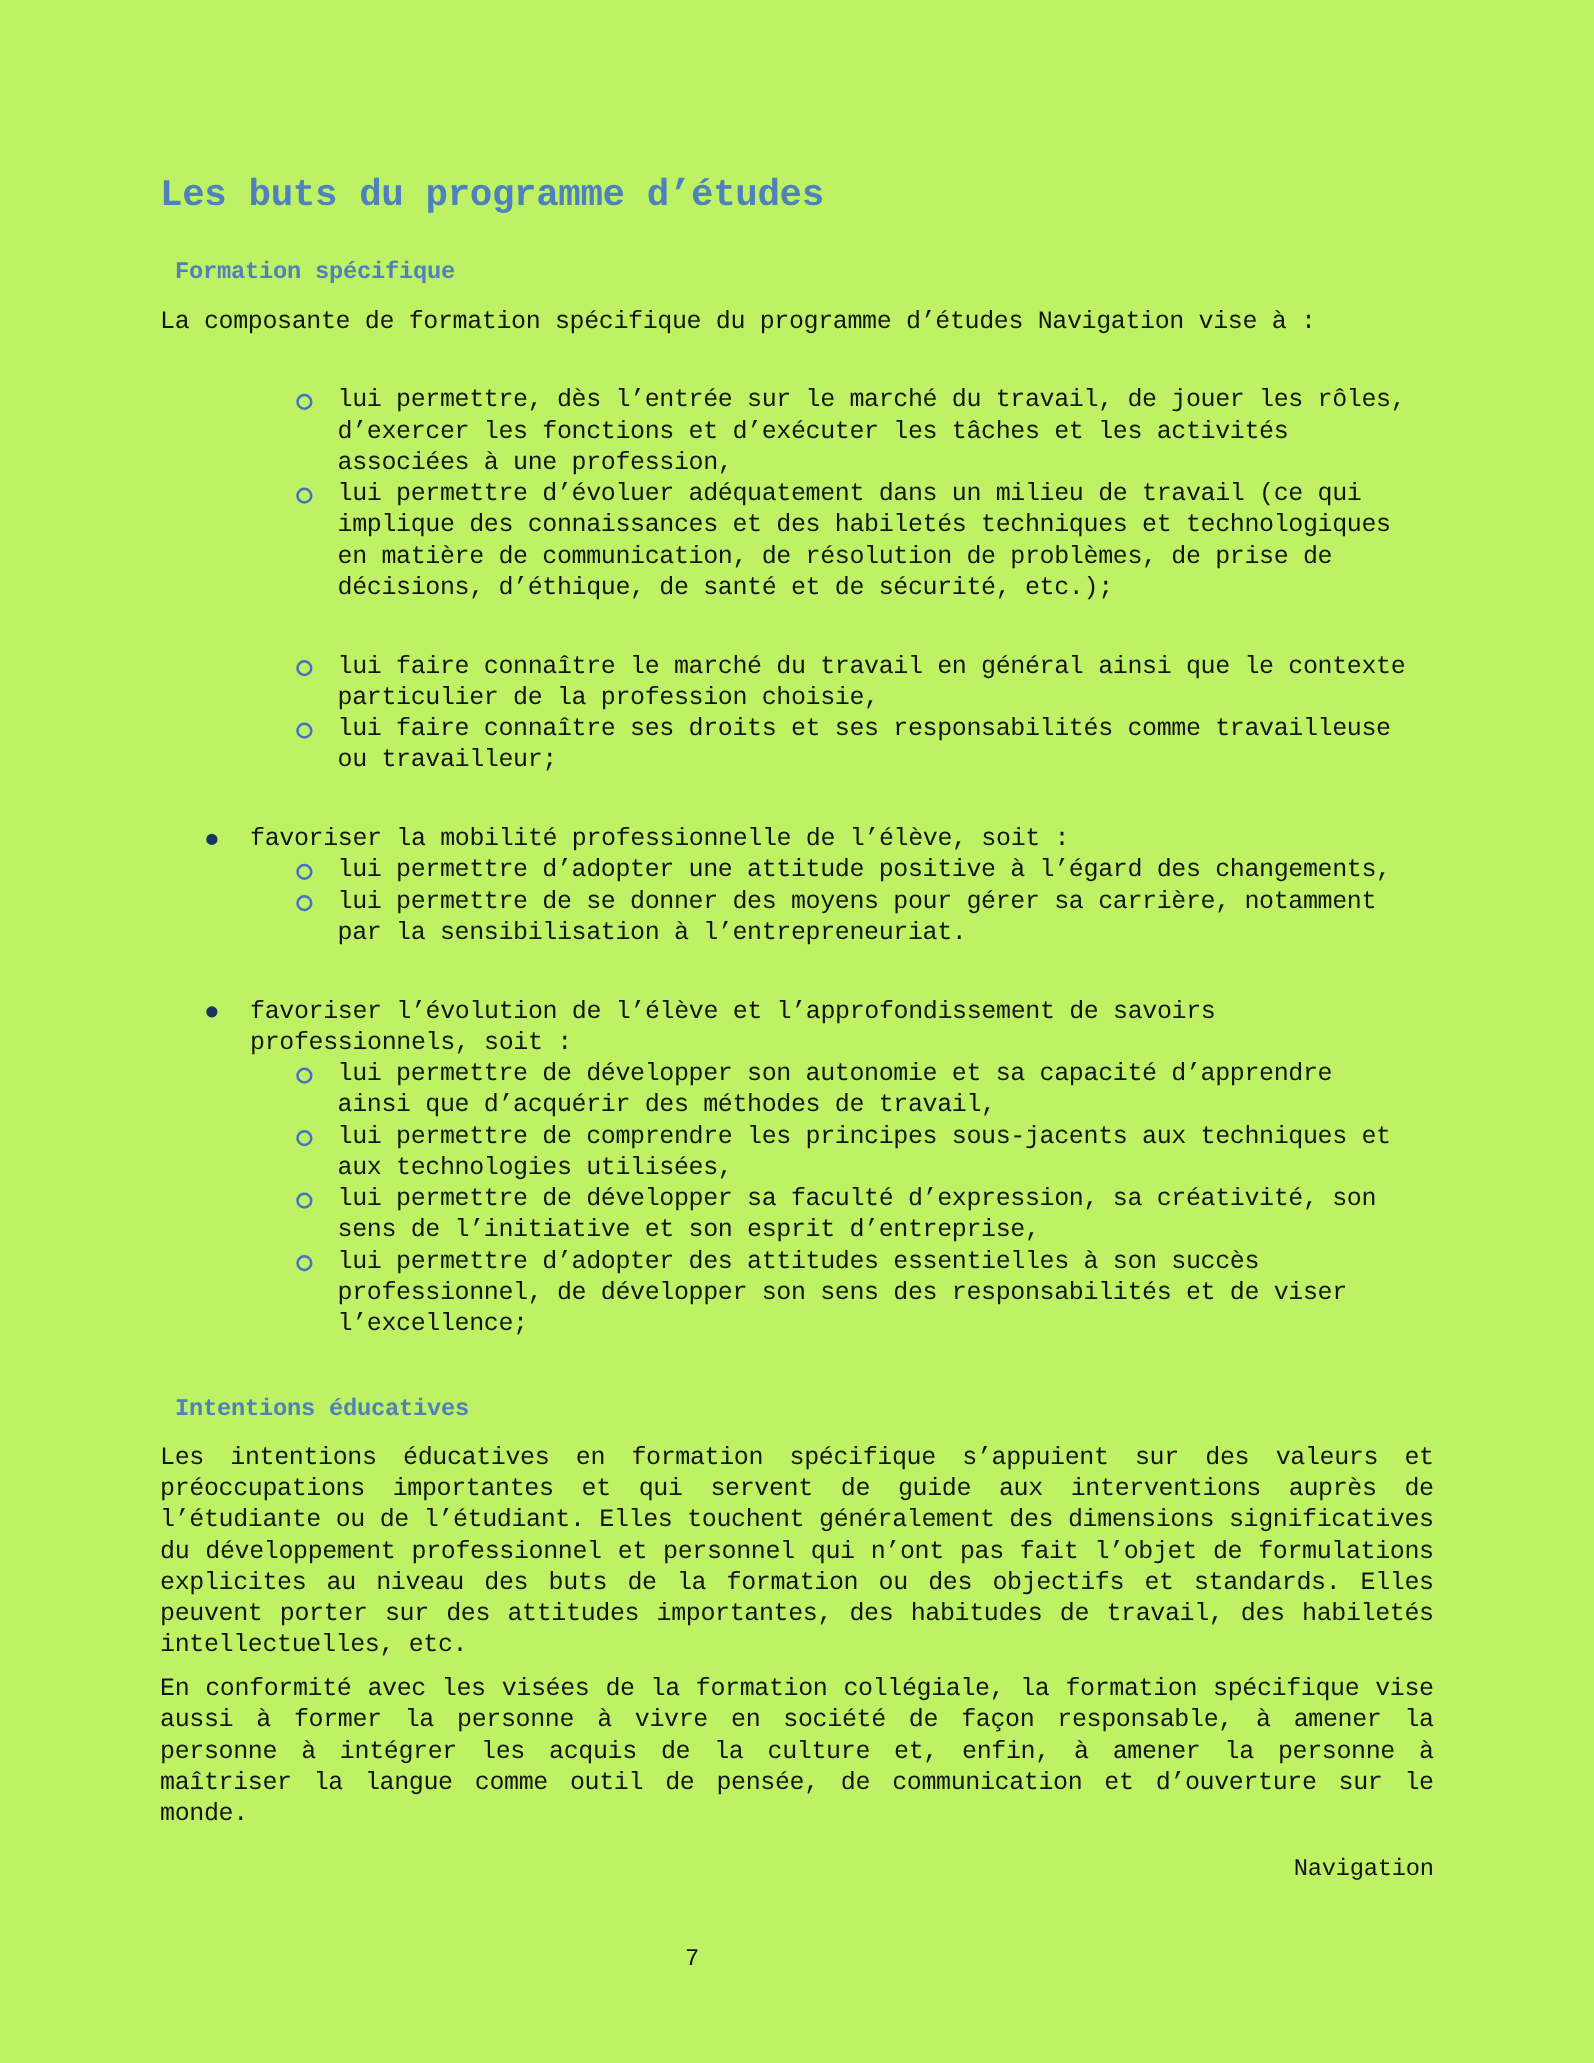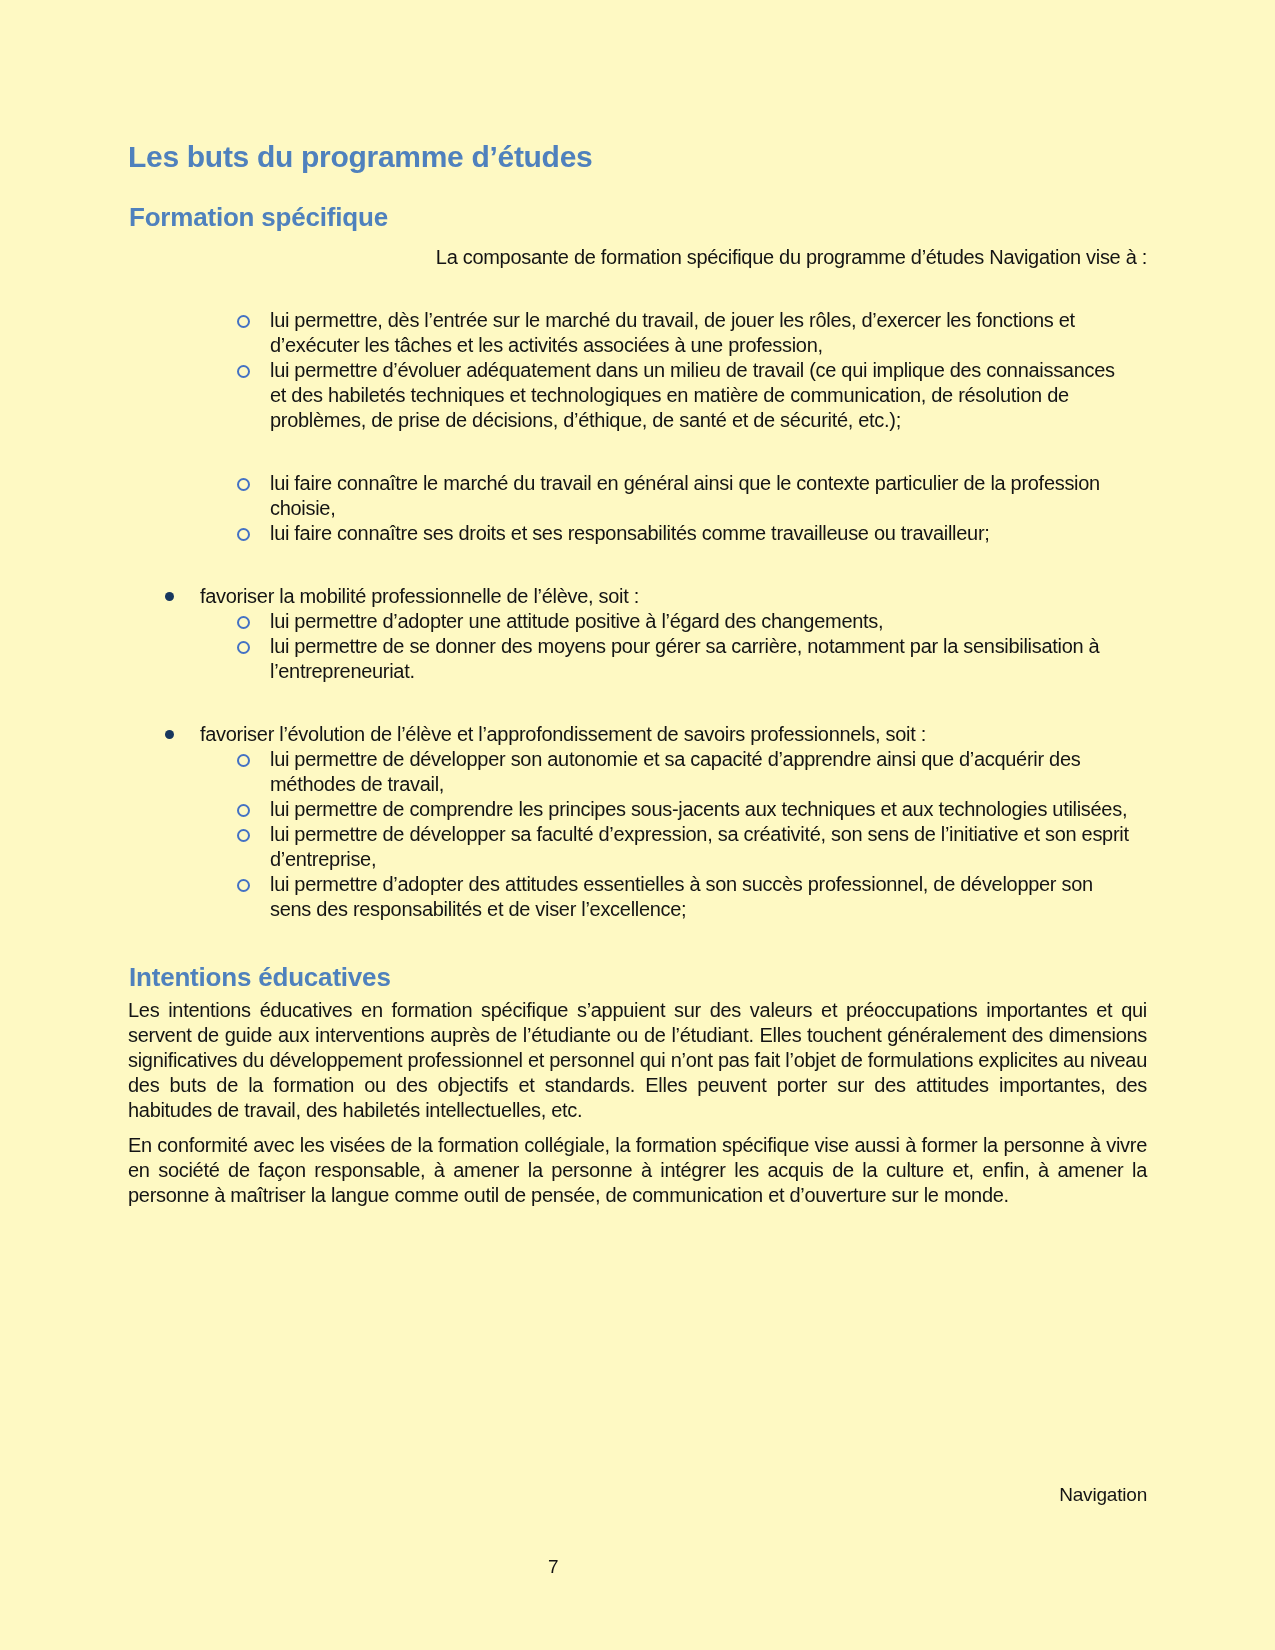--- a/index.html
+++ b/index.html
@@ -4,56 +4,55 @@
 <style>
   html, body {
     margin: 0;
     padding: 0;
     background: #ffffff;
   }
   .page {
     position: relative;
     width: 1275px;
     height: 1650px;
-    background: #fef9c3;
-    font-family: Liberation Sans, sans-serif;
+    background: #bef264;
+    font-family: Liberation Mono, monospace;
     color: #141414;
     overflow: hidden;
   }
   .content {
     position: absolute;
     left: 128px;
     top: 0;
     width: 1019px;
     padding-top: 140px;
   }
   h1.doc-title {
     margin: 0;
     font-size: 30px;
     line-height: 34px;
     font-weight: bold;
     letter-spacing: -0.3px;
     color: #4F81BD;
   }
   h2.sec-heading {
-    margin: 1px;
-    font-size: 26px;
+    margin: 12px;
+    font-size: 19px;
     line-height: 30px;
     font-weight: bold;
     letter-spacing: -0.2px;
     color: #4F81BD;
   }
   #heading-formation { margin-top: 28px; }
   #heading-intentions { margin-top: 40px; }
   p.body-text {
     margin: 0;
     font-size: 20px;
     line-height: 25px;
     letter-spacing: -0.3px;
-    text-align: right;
   }
   p.intro { margin-top: 13px; }
   .goal-list { margin-top: 38px; }
   .bullet-group { margin-bottom: 38px; }
   .bullet-group:last-child { margin-bottom: 0; }
   .li-main {
     position: relative;
     padding-left: 72px;
     font-size: 20px;
     line-height: 25px;

